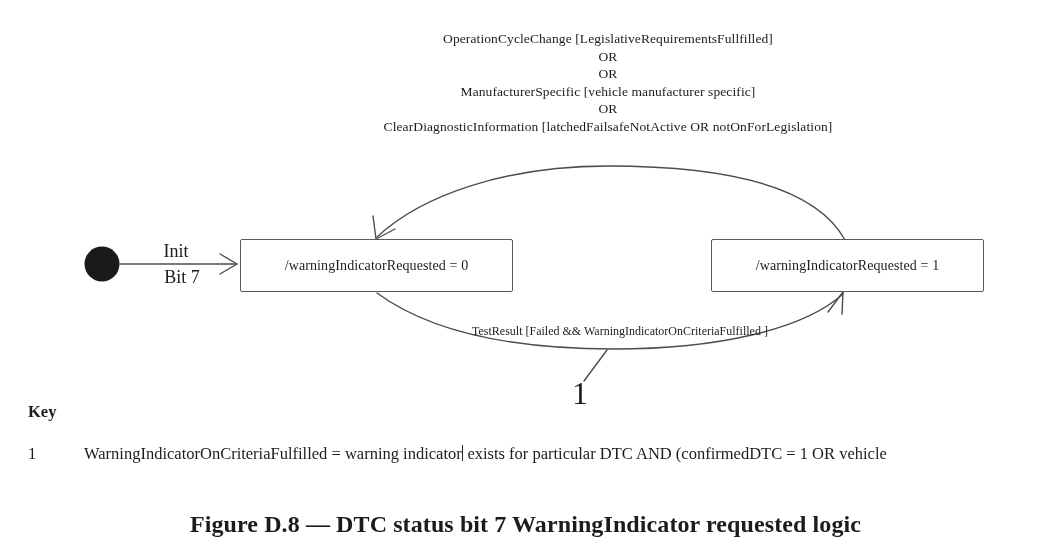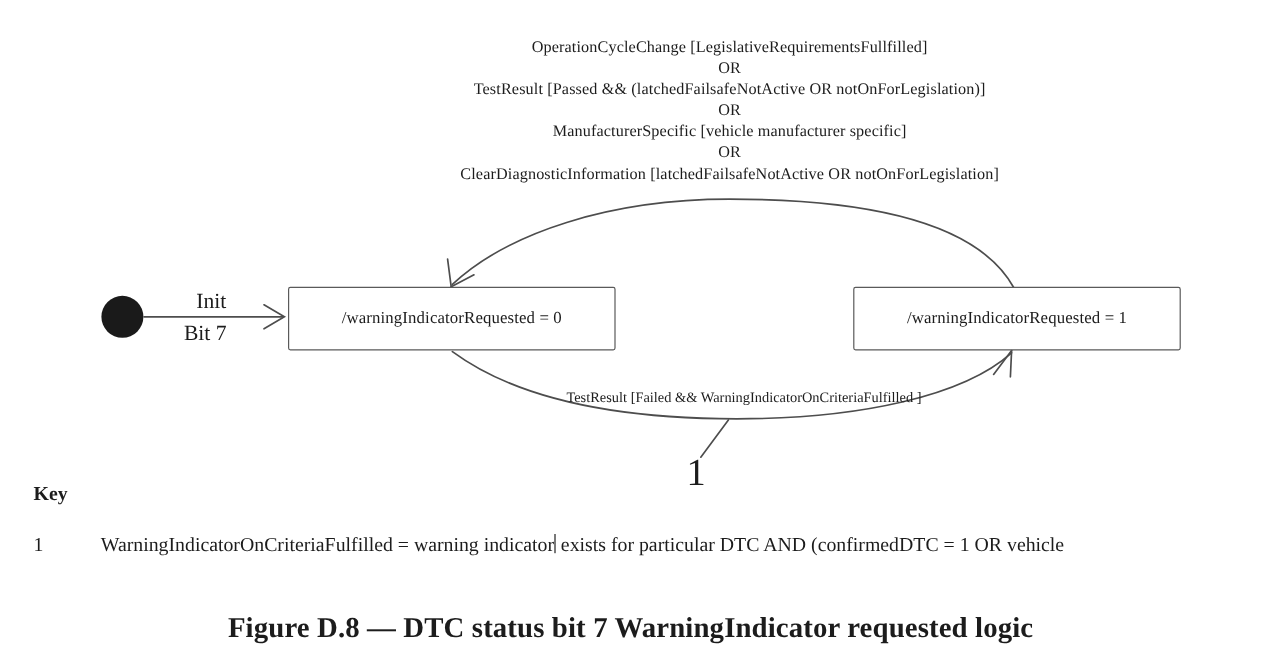--- a/index.html
+++ b/index.html
@@ -140,29 +140,28 @@
     <path d="M 377 293 C 430 332 512 349 614 349 C 716 349 803 330 843 294"></path>
     <path d="M 843 292 L 828 312"></path>
     <path d="M 843 292 L 842 314"></path>
 
     <line x1="607" y1="350" x2="584" y2="381"></line>
   </svg>
 
   <div class="abs top-label">
     <div>OperationCycleChange [LegislativeRequirementsFullfilled]</div>
     <div>OR</div>
-    <div>TestResult [Passed &amp;&amp; (latchedFailsafeNotActive OR notOnForLegislation)]</div>
     <div>OR</div>
     <div>ManufacturerSpecific [vehicle manufacturer specific]</div>
     <div>OR</div>
     <div>ClearDiagnosticInformation [latchedFailsafeNotActive OR notOnForLegislation]</div>
   </div>
 
   <div class="abs init-label" style="left:148px; top:241px; width:56px;">Init</div>
-  <div class="abs init-label" style="left:141px; top:267px; width:60px;text-align:center;">Bit 7</div>
+  <div class="abs init-label" style="left:152px; top:267px; width:60px;text-align:center;">Bit 7</div>
 
   <div class="state state-left">
     <span>/warningIndicatorRequested = 0</span>
   </div>
   <div class="state state-right">
     <span>/warningIndicatorRequested = 1</span>
   </div>
 
   <div class="abs bottom-label">TestResult [Failed &amp;&amp; WarningIndicatorOnCriteriaFulfilled ]</div>
 

